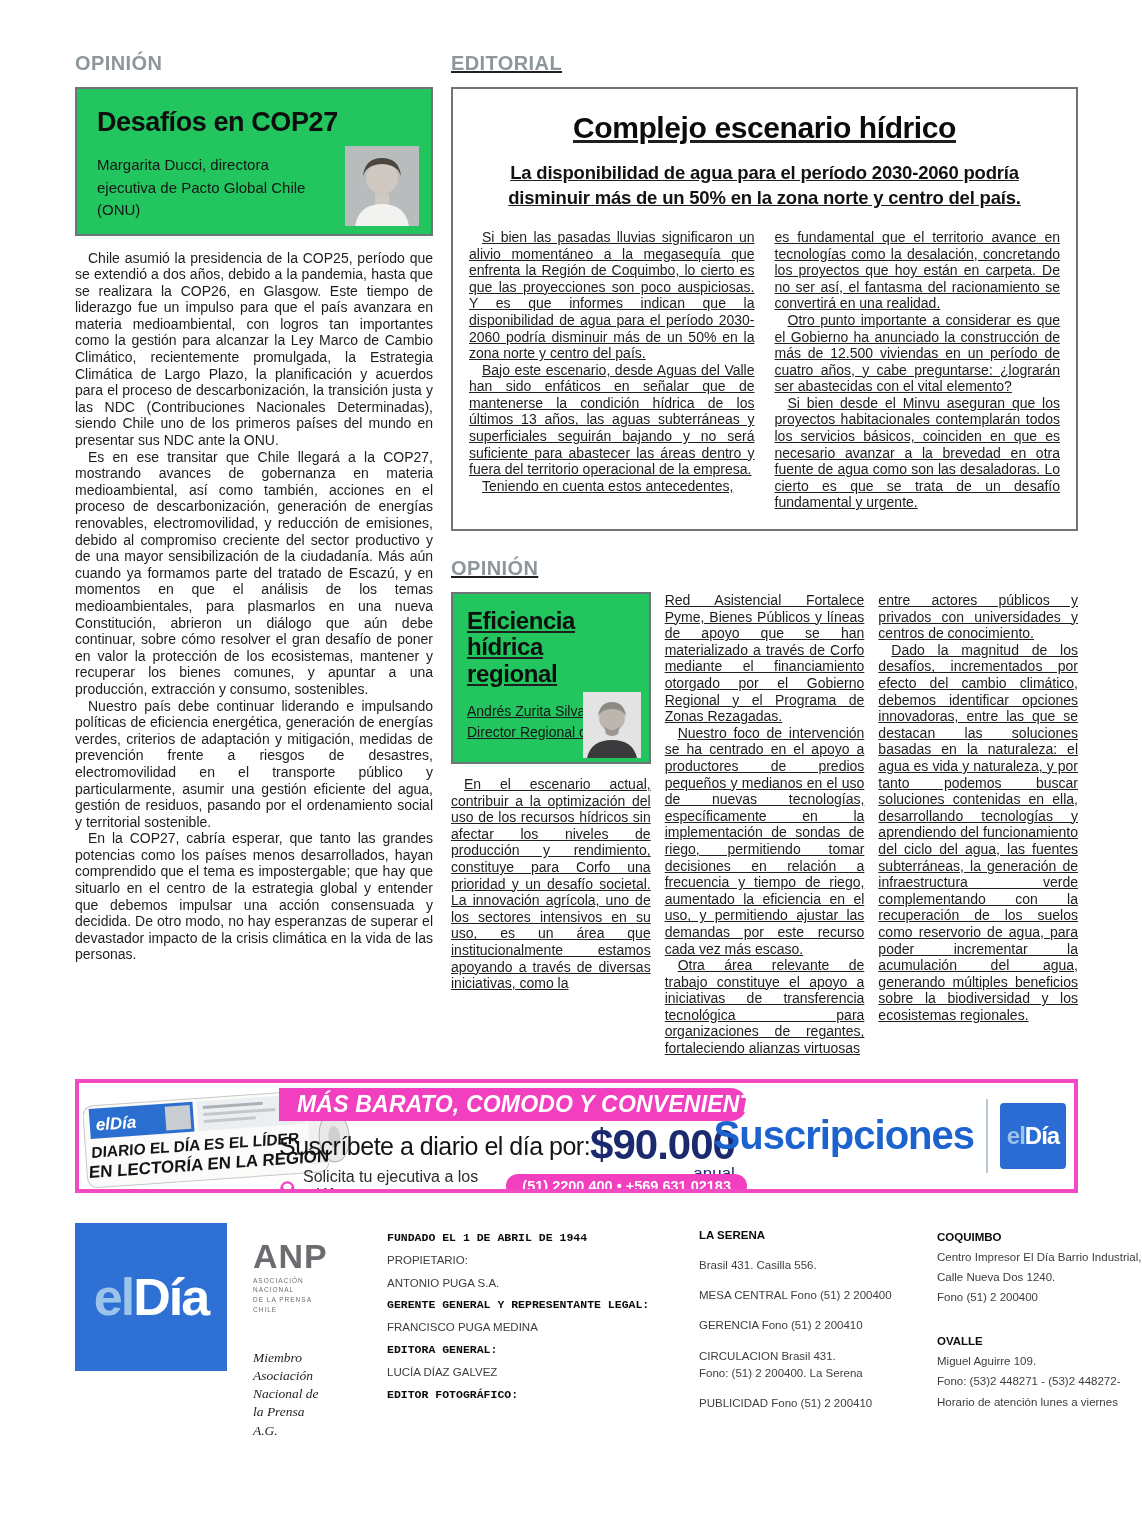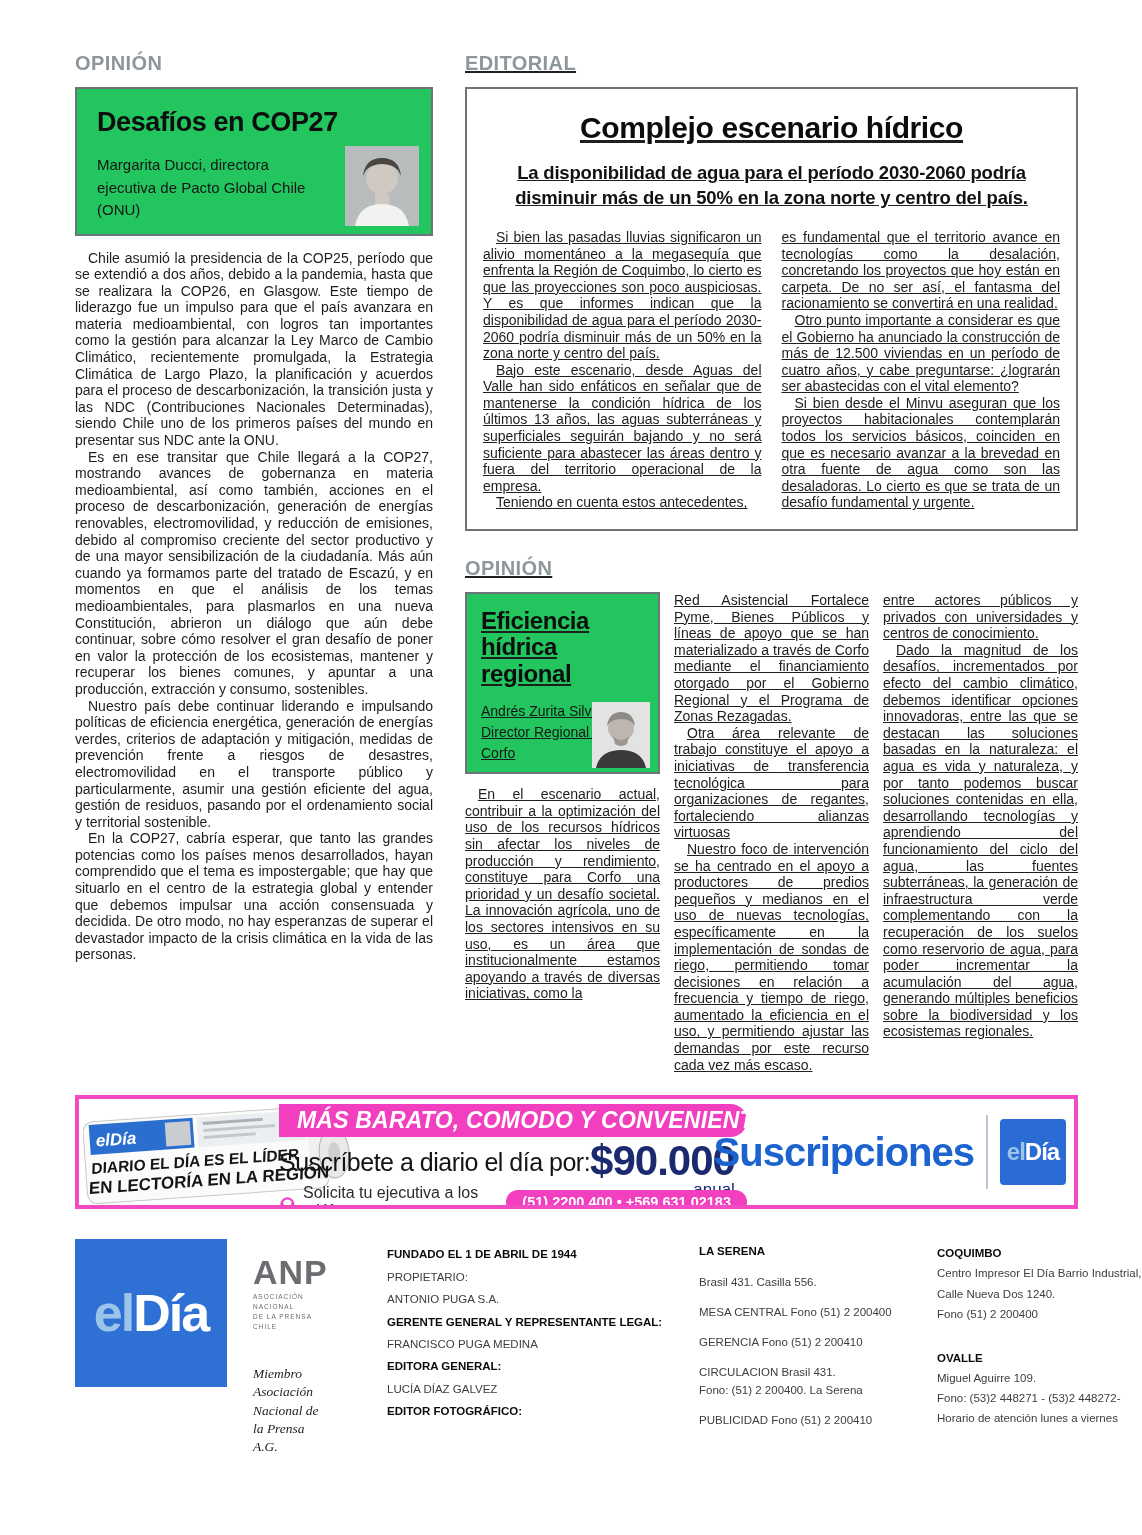--- a/index.html
+++ b/index.html
@@ -13,21 +13,21 @@
   .brand{font-size:21px;font-weight:bold;color:#0d0d0d;letter-spacing:-0.5px;}
   .vbar{width:1px;height:22px;background:#555;}
   .hdr-date{font-size:12.5px;color:#222;letter-spacing:0.3px;}
   .hdr-right{width:294px;border-left:2px solid #1b1b1b;display:flex;align-items:center;
              justify-content:flex-end;gap:12px;padding-right:8px;}
   .hdr-section{font-size:26px;font-weight:bold;color:#97999c;letter-spacing:0.5px;}
   .pagebar{width:1px;height:26px;background:#555;}
   .pagenum{font-family:"Liberation Serif",serif;font-size:31px;color:#111;}
 
   
-  .grid{display:flex;gap:32px;margin:52px 0 0 75px;width:1003px;align-items:flex-start;}
+  .grid{display:flex;gap:18px;margin:52px 0 0 75px;width:1003px;align-items:flex-start;}
   .col-left{width:358px;flex:none;}
   .col-right{flex:1;min-width:0;text-decoration:underline;}
 
   .kicker{font-size:20px;font-weight:bold;color:#8d969a;letter-spacing:0.4px;margin:0 0 12px 0;}
 
   .opbox{position:relative;border:2px solid #6e7478;box-sizing:border-box;
          padding:16px 20px 12px 20px;margin-bottom:14px;background:#22c55e;}
   .opbox h2{margin:2px 0 16px 0;font-size:27px;letter-spacing:-0.4px;color:#0e0e0e;}
   .author{margin:0;font-size:15px;line-height:1.5;color:#161616;max-width:74%;}
   .photo{position:absolute;right:12px;bottom:8px;}
@@ -84,21 +84,21 @@
           justify-content:center;font-weight:bold;font-size:52px;letter-spacing:-2px;}
   .f-anp{width:108px;flex:none;padding-top:14px;}
   .anp-mark{font-size:34px;font-weight:bold;color:#6b6d70;letter-spacing:1px;}
   .anp-cap p{margin:0;font-size:6.5px;letter-spacing:1px;color:#6b6d70;line-height:1.5;}
   .anp-member{margin-top:34px;font-family:"Liberation Serif",serif;font-style:italic;
               font-size:13.5px;line-height:1.35;color:#1e1e1e;white-space:pre-line;}
   .f-col{font-size:11.5px;color:#3d3d3d;}
   .f-col p{margin:0;}
   .f-staff{width:286px;flex:none;padding-top:4px;}
   .f-staff p{line-height:1.95;}
-  .f-staff p.b{font-weight:bold;color:#0b0b0b;}
+  .f-staff p.b{font-weight:bold;color:#0b0b0b;font-family:Liberation Mono, monospace;}
   .f-serena{width:212px;flex:none;padding-top:4px;}
   .f-serena p{line-height:1.5;}
   .f-serena p.b{font-weight:bold;color:#0b0b0b;}
   .f-serena p.gap{margin-top:13px;}
   .f-coq{width:220px;flex:none;padding-top:4px;}
   .f-coq p{line-height:1.75;}
   .f-coq p.b{font-weight:bold;color:#0b0b0b;}
   .f-coq p.gap2{margin-top:24px;}
 </style>
 </head>
@@ -162,22 +162,22 @@
               <path d="M21 34 q8 8 16 0 l-2 8 q-6 4-12 0z" fill="#9b9690"></path>
               <path d="M4 66 q4-18 25-18 q21 0 25 18z" fill="#3a3a3c"></path>
             </svg>
           </div>
           <div class="bodytext">
               <p>En el escenario actual, contribuir a la optimización del uso de los recursos hídricos sin afectar los niveles de producción y rendimiento, constituye para Corfo una prioridad y un desafío societal. La innovación agrícola, uno de los sectores intensivos en su uso, es un área que institucionalmente estamos apoyando a través de diversas iniciativas, como la</p>
             </div>
         </div>
         <div class="op2col bodytext">
             <p class="cont">Red Asistencial Fortalece Pyme, Bienes Públicos y líneas de apoyo que se han materializado a través de Corfo mediante el financiamiento otorgado por el Gobierno Regional y el Programa de Zonas Rezagadas.</p>
+            <p>Nuestro foco de intervención se ha centrado en el apoyo a productores de predios pequeños y medianos en el uso de nuevas tecnologías, específicamente en la implementación de sondas de riego, permitiendo tomar decisiones en relación a frecuencia y tiempo de riego, aumentado la eficiencia en el uso, y permitiendo ajustar las demandas por este recurso cada vez más escaso.</p>
             <p>Otra área relevante de trabajo constituye el apoyo a iniciativas de transferencia tecnológica para organizaciones de regantes, fortaleciendo alianzas virtuosas</p>
-            <p>Nuestro foco de intervención se ha centrado en el apoyo a productores de predios pequeños y medianos en el uso de nuevas tecnologías, específicamente en la implementación de sondas de riego, permitiendo tomar decisiones en relación a frecuencia y tiempo de riego, aumentado la eficiencia en el uso, y permitiendo ajustar las demandas por este recurso cada vez más escaso.</p>
           </div>
         <div class="op2col bodytext">
             <p class="cont">entre actores públicos y privados con universidades y centros de conocimiento.</p>
             <p>Dado la magnitud de los desafíos, incrementados por efecto del cambio climático, debemos identificar opciones innovadoras, entre las que se destacan las soluciones basadas en la naturaleza: el agua es vida y naturaleza, y por tanto podemos buscar soluciones contenidas en ella, desarrollando tecnologías y aprendiendo del funcionamiento del ciclo del agua, las fuentes subterráneas, la generación de infraestructura verde complementando con la recuperación de los suelos como reservorio de agua, para poder incrementar la acumulación del agua, generando múltiples beneficios sobre la biodiversidad y los ecosistemas regionales.</p>
           </div>
       </div>
     </div>
   </div>
 
   <div class="adbox">

